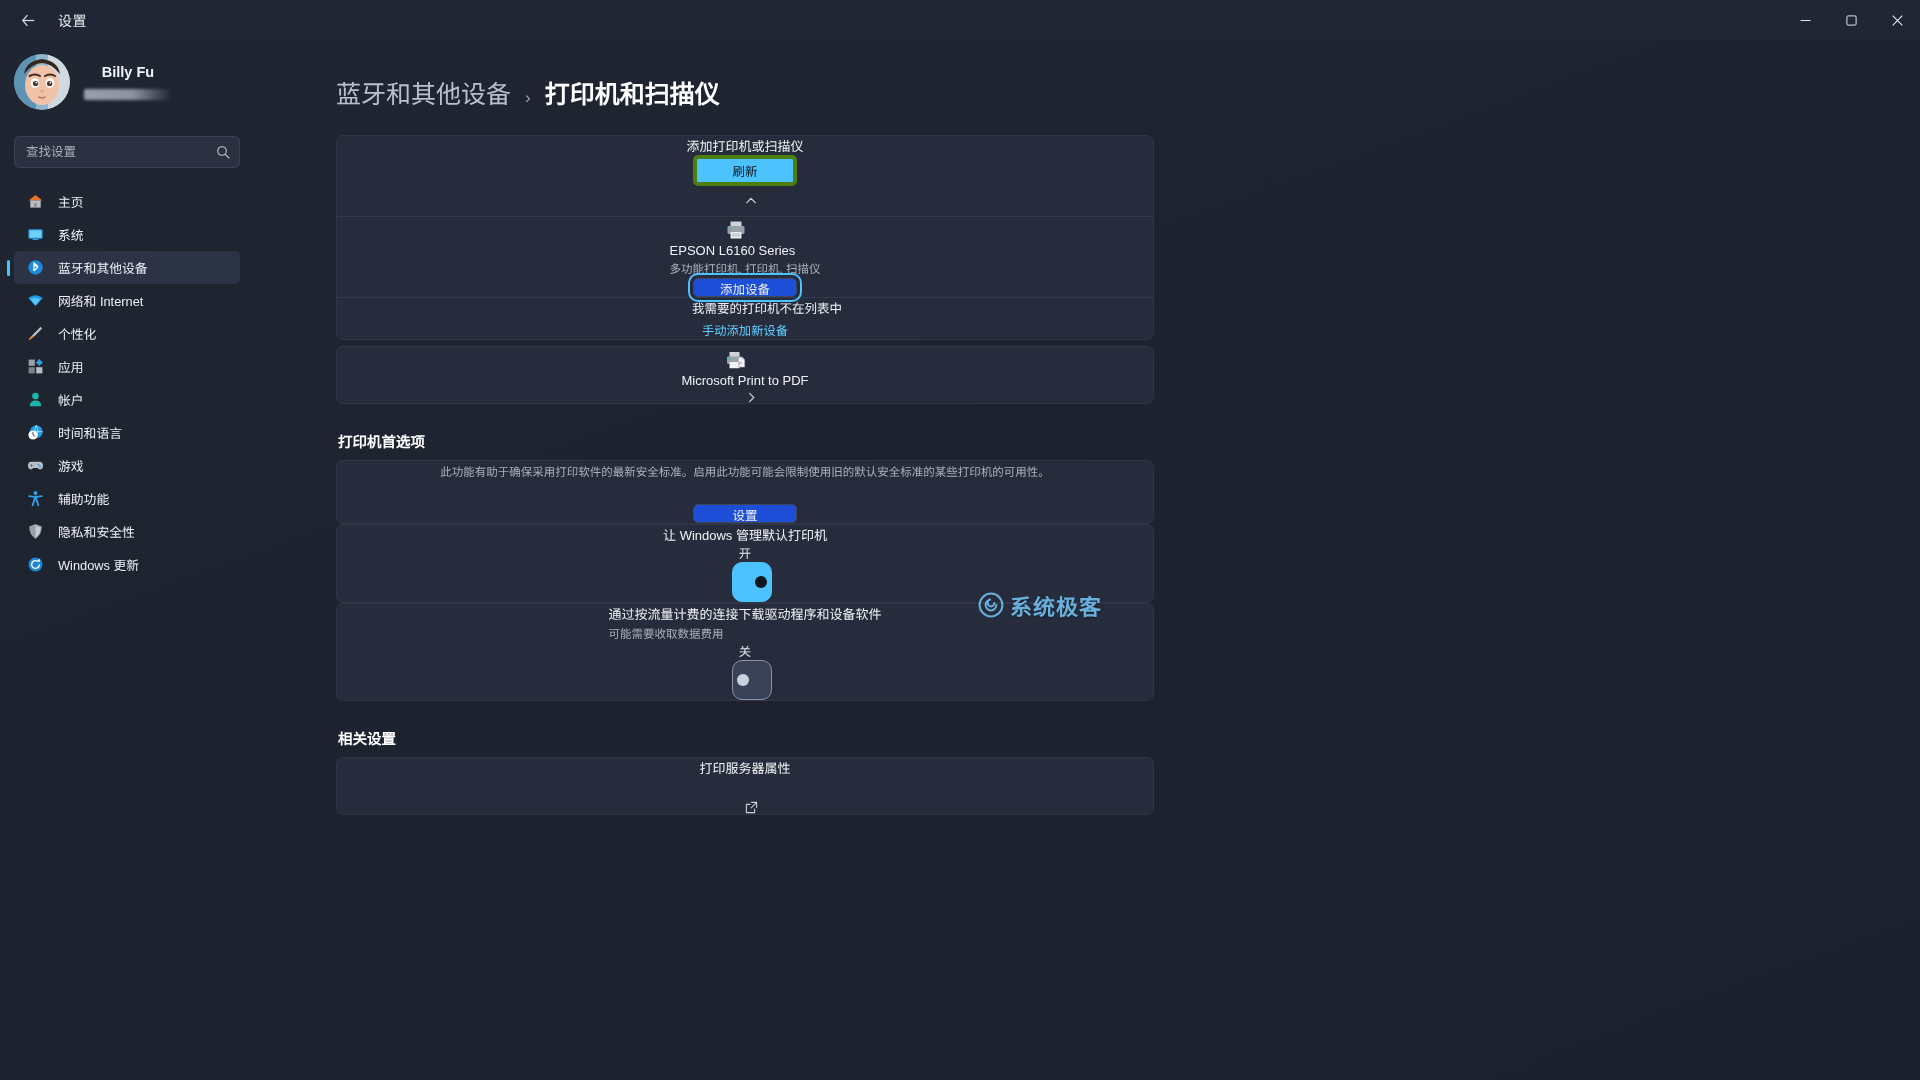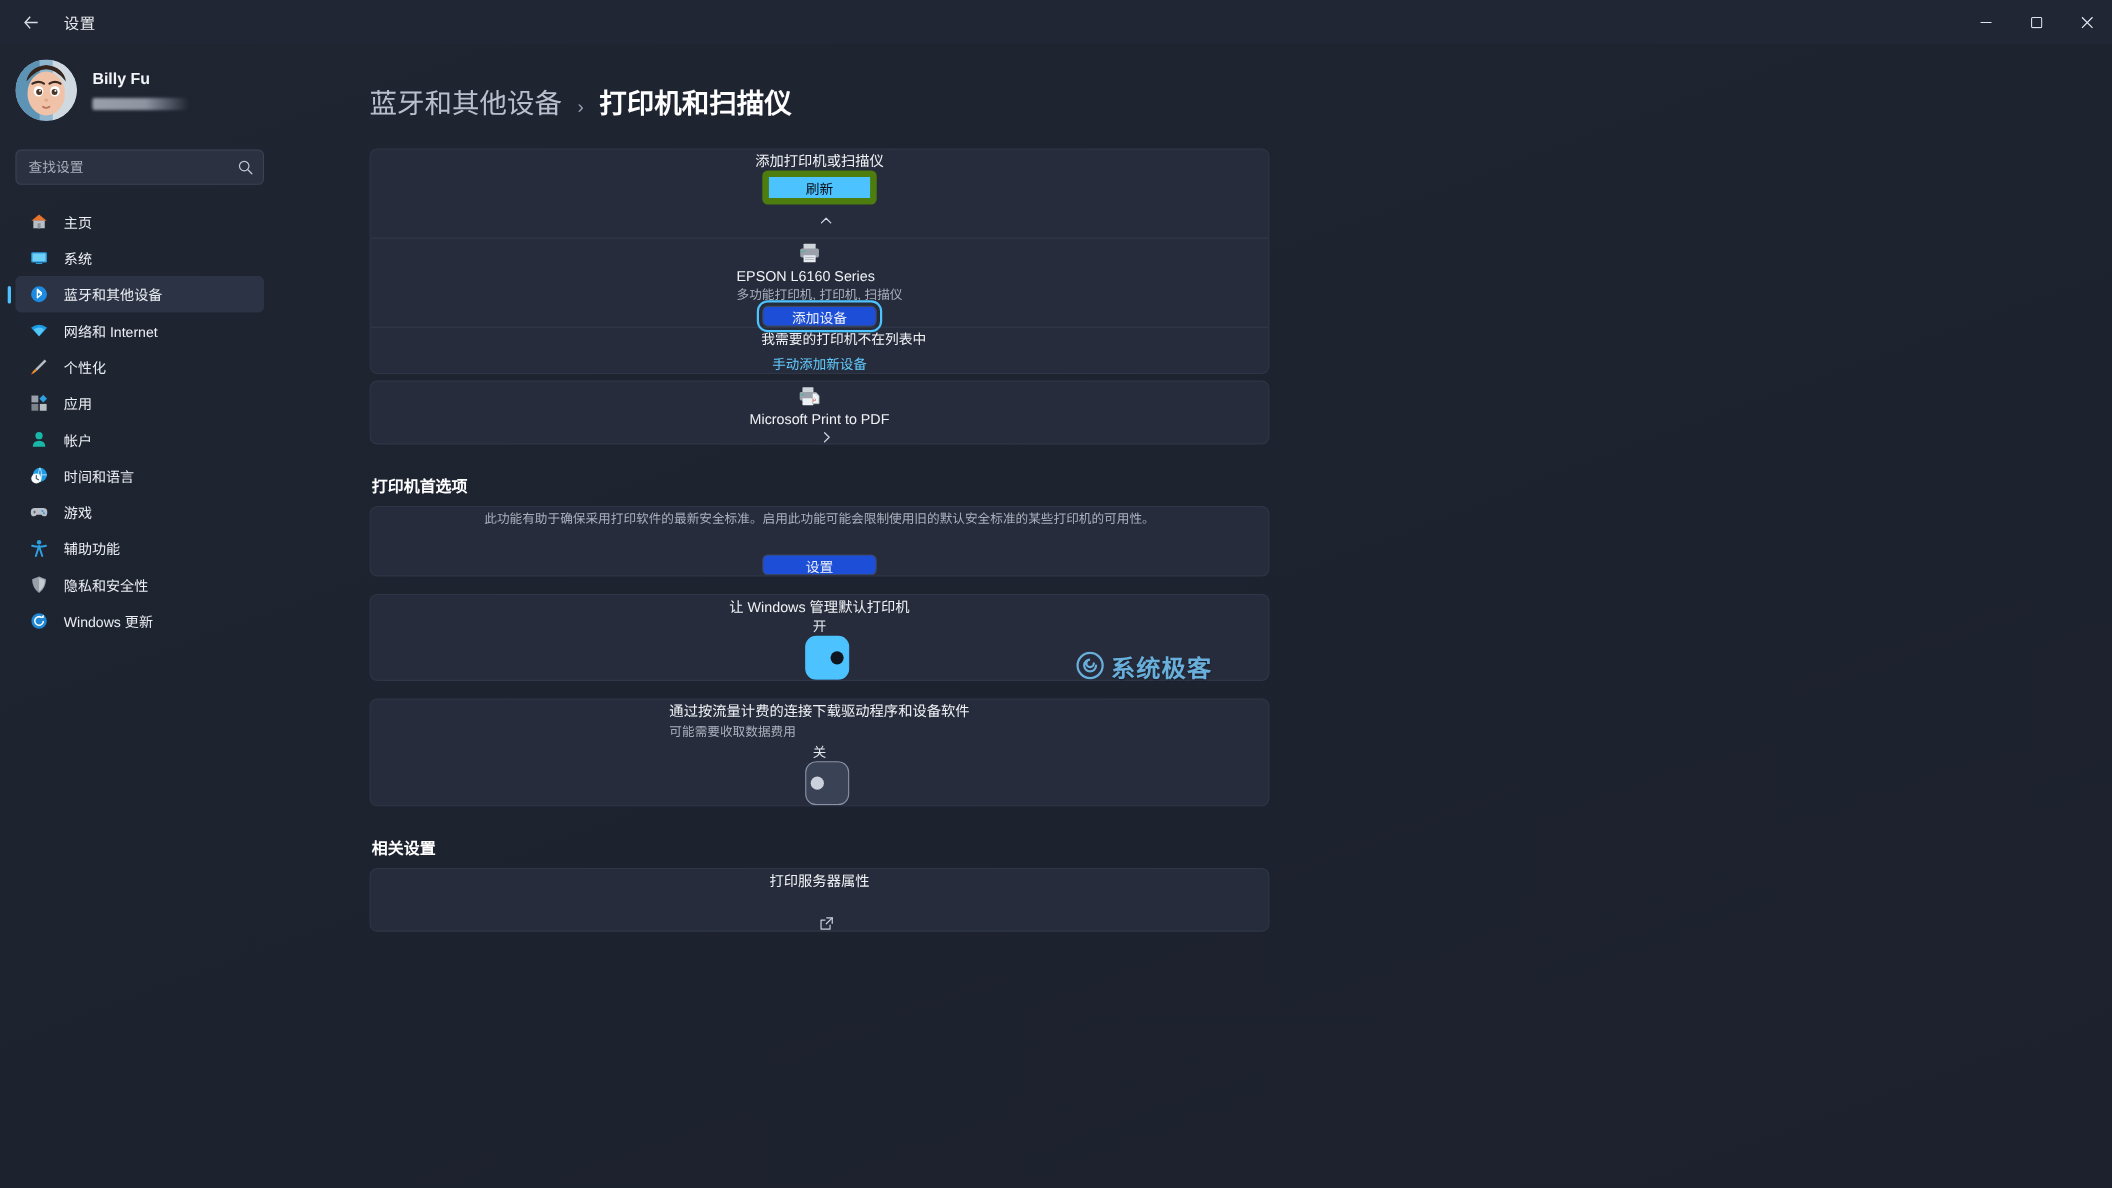--- a/index.html
+++ b/index.html
@@ -20,21 +20,21 @@
   .tb-title { font-size:14px; color:#e8ebf0; margin-left:8px; letter-spacing:.5px; }
   .tb-spacer { flex:1; }
   .tb-btn { width:46px; height:40px; display:flex; align-items:center; justify-content:center;
             color:#dfe3ea; font-size:13px; }
 
   
   .body { flex:1; display:flex; min-height:0; }
 
   
   .sidebar { width:328px; flex:0 0 328px; padding:0 0 0 0; position:relative; }
-  .profile { display:flex; align-items:center; gap:14px; padding:14px 0 10px 14px; }
+  .profile { display:flex; align-items:center; gap:14px; padding:14px 0 10px 14px;text-align:center; }
   .avatar { width:56px; height:56px; border-radius:50%; overflow:hidden; flex:0 0 56px;
             background:#5c6478; position:relative; }
   .avatar svg { display:block; width:56px; height:56px; }
   .pname { font-size:14.5px; font-weight:bold; color:#f2f4f8; line-height:1.2; }
   .pmail { margin-top:7px; width:88px; height:11px; border-radius:2px;
            background:linear-gradient(90deg,#9aa0ab 0%,#8d939f 55%,rgba(141,147,159,0) 100%);
            filter:blur(1.6px); }
 
   .searchbox { margin:16px 0 0 14px; width:226px; height:32px; border-radius:5px;
                background:#2b3141; border:1px solid #3a4254; display:flex; align-items:center;
@@ -60,30 +60,30 @@
   
   .content { flex:1; min-width:0; padding:0 0 0 0; overflow:hidden; position:relative; }
   .crumb { display:flex; align-items:baseline; gap:14px; padding:34px 0 0 8px; margin-left:0; }
   .crumb-parent { font-size:25px; color:#b9c0cd; }
   .crumb-sep { font-size:17px; color:#9aa2b1; }
   .crumb-current { font-size:25px; color:#ffffff; font-weight:bold; }
 
   .inner { width:818px; margin-left:8px; margin-top:25px; }
 
   .card { background:#262c3b; border:1px solid #2f3647; border-radius:7px; overflow:hidden; }
-  .card + .card { margin-top:16px; }
+  .card + .card { margin-top:0; }
 
   .row { display:flex; align-items:center; min-height:56px; padding:0 18px;flex-direction:column; }
   .row-sep { border-top:1px solid #323a4c; }
   .row .txt { flex:1; min-width:0; }
   .row .t1 { font-size:13px; color:#f0f2f6; }
   .row .t2 { font-size:11.5px; color:#a9b0bd; margin-top:4px; line-height:1.35; }
 
   .btn-accent { height:31px; min-width:104px; padding:0 14px; border-radius:5px;
-                background:#4cc2ff; color:#0b1016; font-size:12.5px; border:6px solid #4d7c0f;
+                background:#4cc2ff; color:#0b1016; font-size:12.5px; border:4px solid #4d7c0f;
                 font-family:Liberation Sans, sans-serif; cursor:pointer; }
   .btn-std { height:19px; min-width:104px; padding:0 14px; border-radius:5px;
              background:#1d4ed8; color:#eef1f6; font-size:12.5px; border:1px solid #3e４7 5c;
              border:1px solid #3e475c; font-family:inherit; cursor:pointer; }
   .btn-focus { outline:2px solid #4cc2ff; outline-offset:3px; }
 
   .chev { color:#c9cfdb; font-size:12px; padding-left:12px; display:flex; align-items:center; }
   .collapse { width:30px; height:30px; border-radius:4px; display:flex; align-items:center;
               justify-content:center; color:#cfd5e0; font-size:11px; margin-left:12px; }
 

